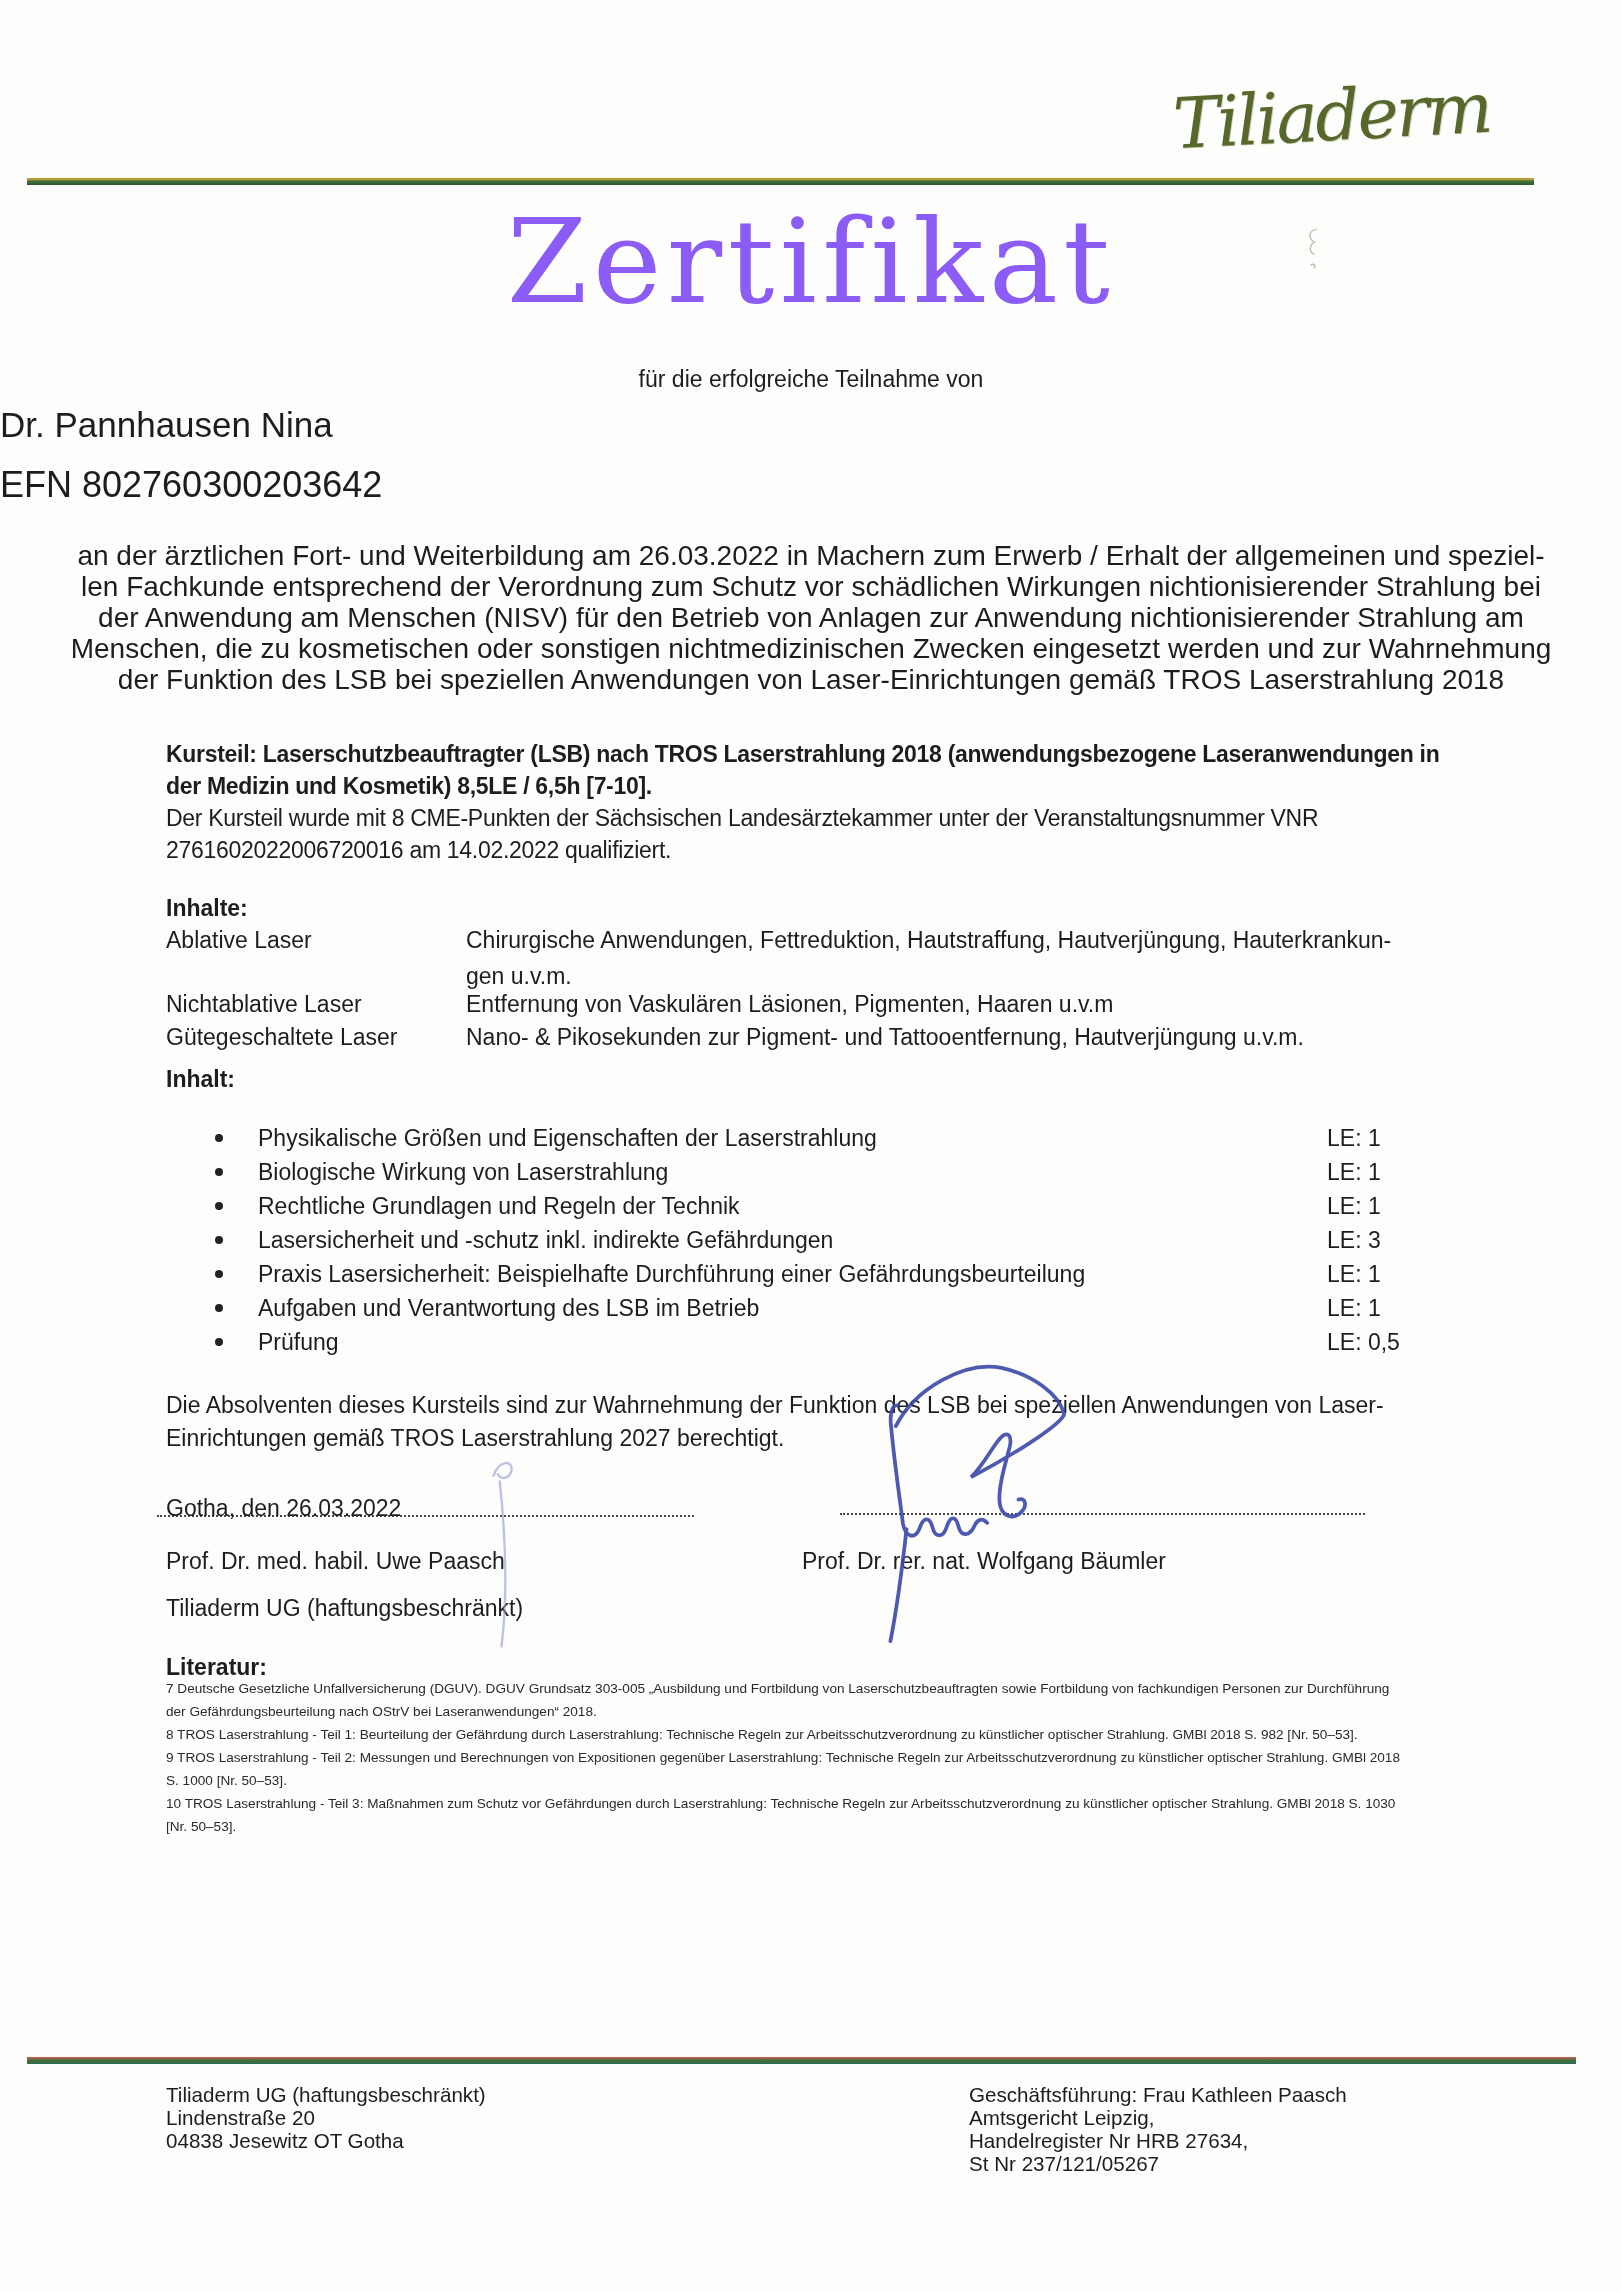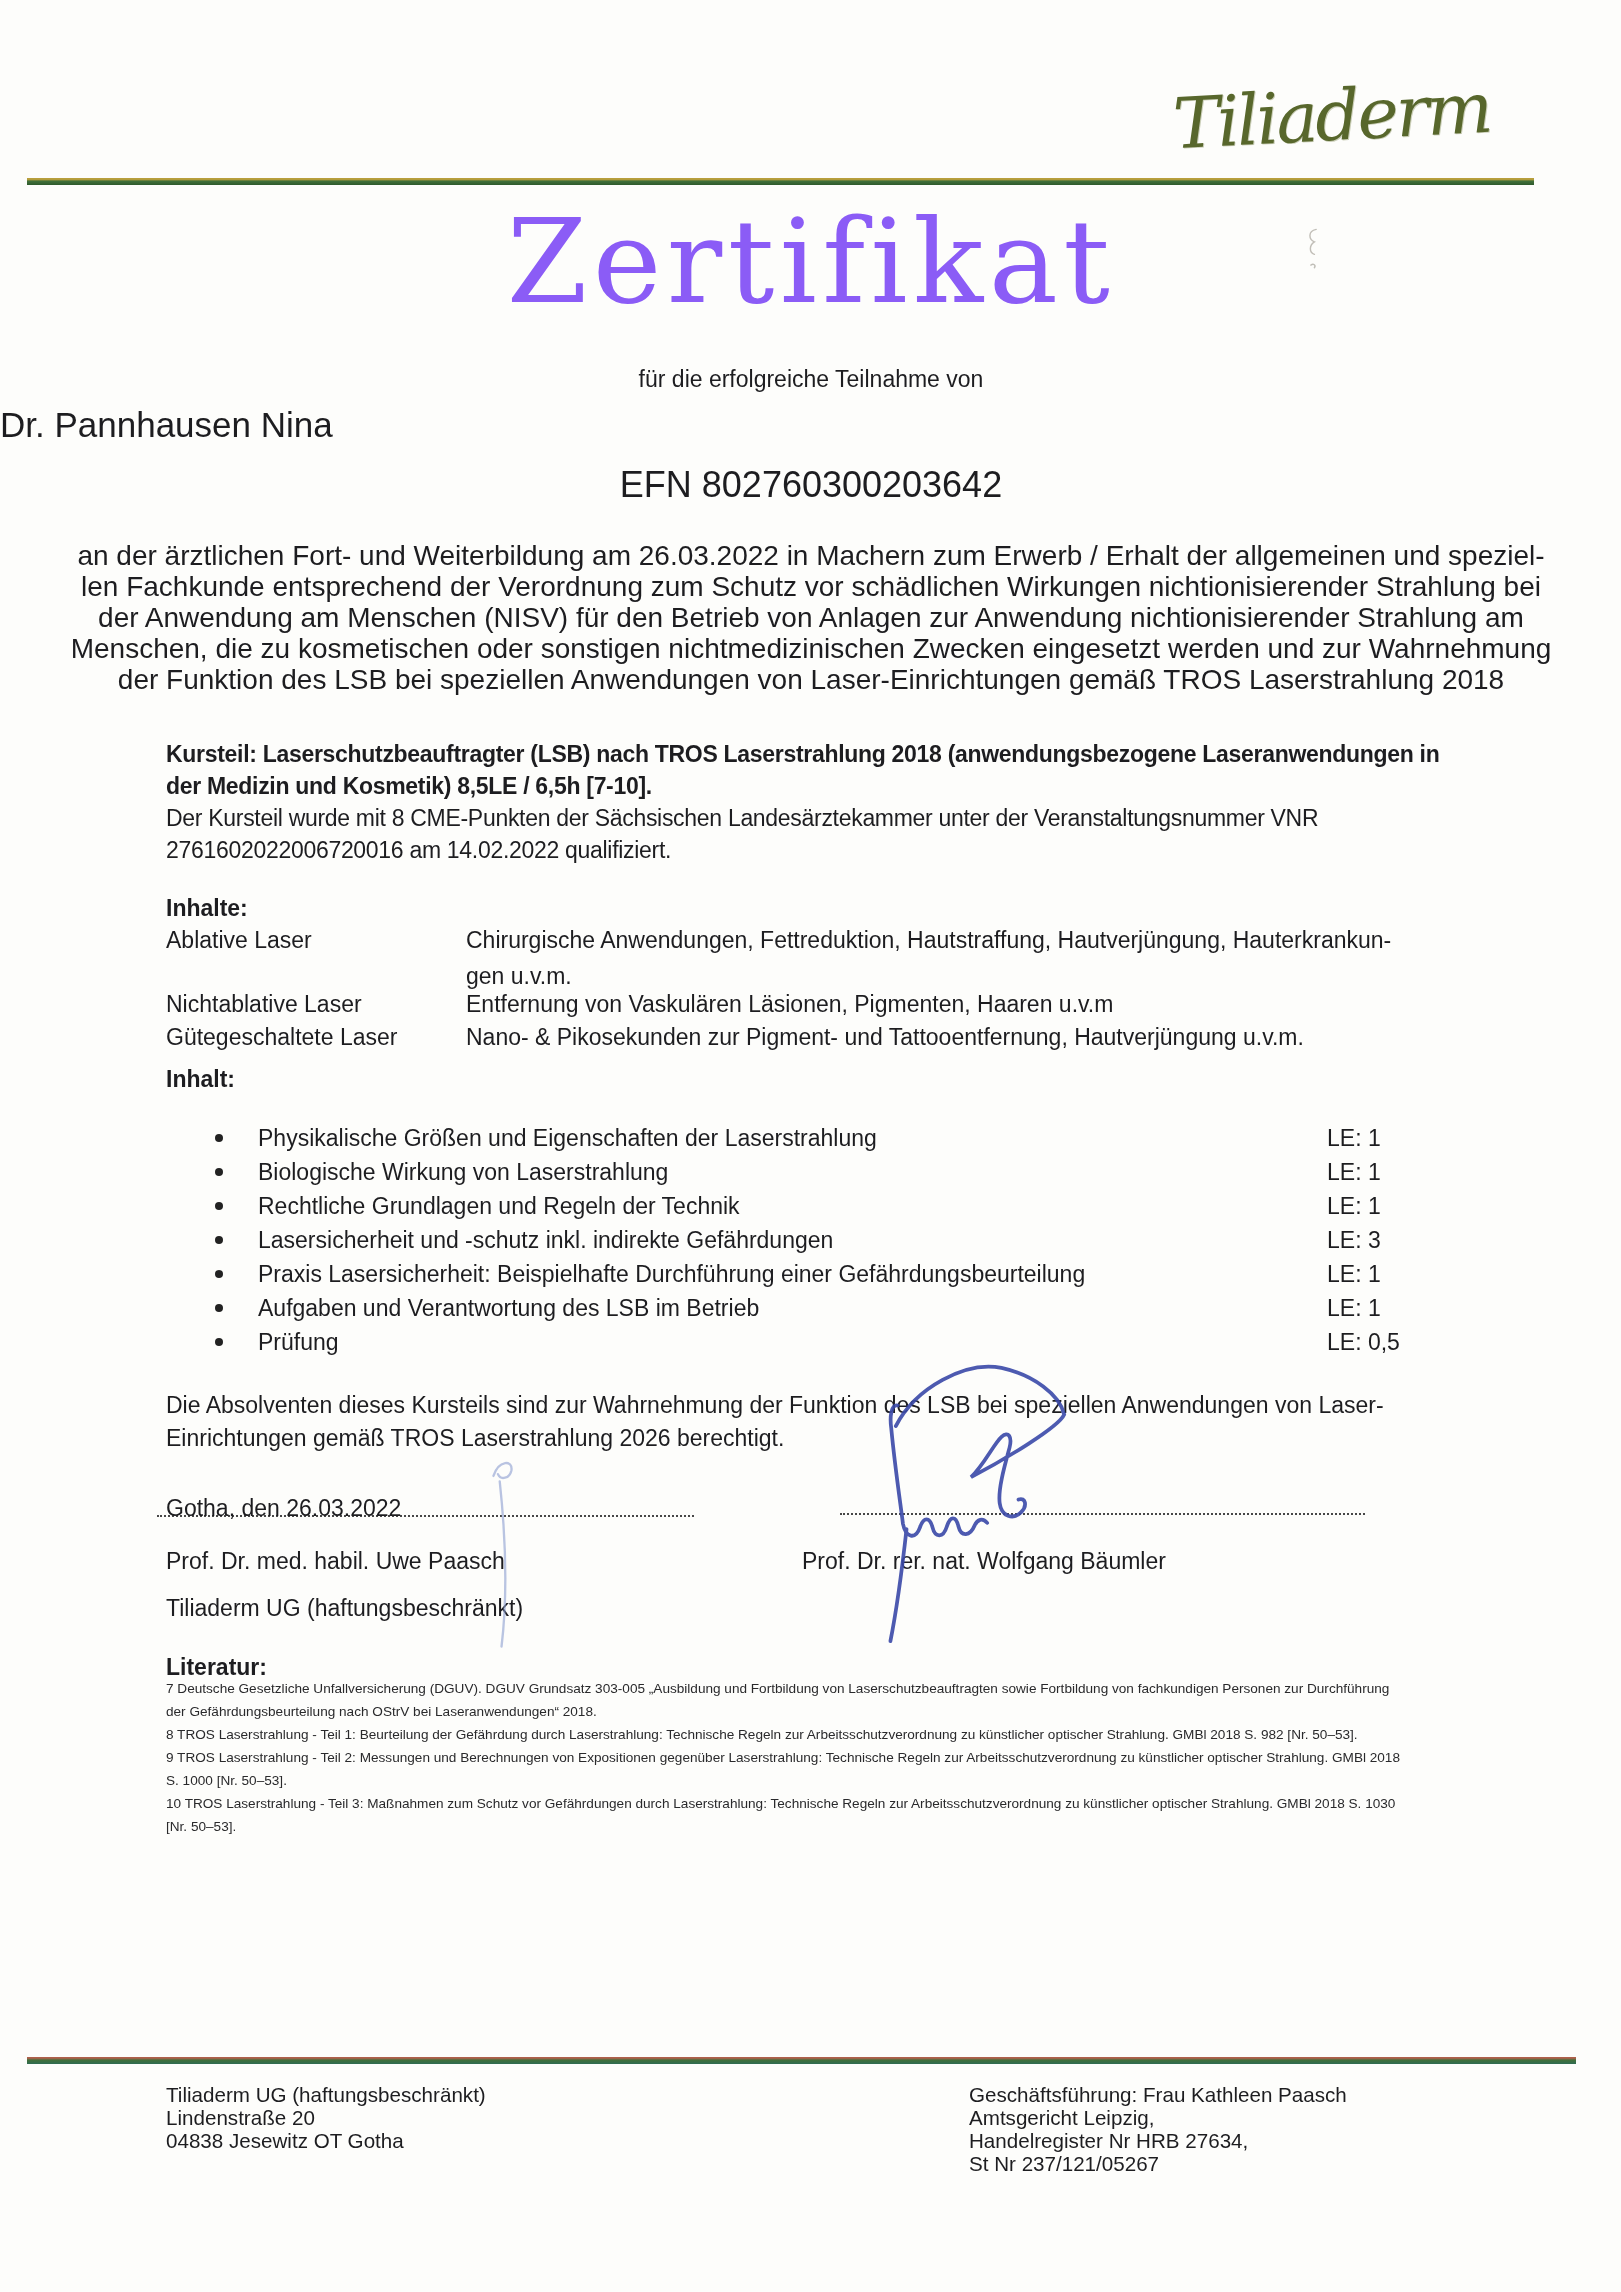--- a/index.html
+++ b/index.html
@@ -26,21 +26,21 @@
   }
 
   
   .title {
     left:0; top:204px; width:1622px; text-align:center;
     font-family:"DejaVu Serif", serif; font-size:116px;
     letter-spacing:5.4px; line-height:1; color:#8b5cf6;
   }
   .subtitle { left:0; top:366px; width:1622px; text-align:center; font-size:23px; }
   .recipient { left:0; top:405px; width:1622px; text-align:left; font-size:35px; }
-  .efn { left:0; top:464px; width:1622px; text-align:center; font-size:36px; }
+  .efn { left:0; top:464px; width:1622px; font-size:36px; }
 
   .intro { left:0; top:540px; width:1622px; text-align:center; font-size:28px; line-height:31px; }
   .intro div { white-space:nowrap; }
 
   .course { left:166px; top:738px; font-size:23px; line-height:32px; letter-spacing:-0.3px; }
   .course .b { font-weight:bold; }
   .course div { white-space:nowrap; }
 
   .h-bold { font-weight:bold; font-size:23px; }
   .h-inhalte { left:166px; top:895px; }
@@ -148,21 +148,21 @@
   <div class="abs bullet-dot" style="top:1304px"></div>
   <div class="abs bullet-label" style="top:1295px">Aufgaben und Verantwortung des LSB im Betrieb</div>
   <div class="abs bullet-le" style="top:1295px">LE: 1</div>
 
   <div class="abs bullet-dot" style="top:1338px"></div>
   <div class="abs bullet-label" style="top:1329px">Prüfung</div>
   <div class="abs bullet-le" style="top:1329px">LE: 0,5</div>
 
   <div class="abs closing">
     <div>Die Absolventen dieses Kursteils sind zur Wahrnehmung der Funktion des LSB bei speziellen Anwendungen von Laser-</div>
-    <div>Einrichtungen gemäß TROS Laserstrahlung 2026 berechtigt.</div>
+    <div>Einrichtungen gemäß TROS Laserstrahlung 2027 berechtigt.</div>
   </div>
 
   <div class="abs dotline dotline-left"></div>
   <div class="abs dotline dotline-right"></div>
   <div class="abs place-date nowrap">Gotha, den 26.03.2022</div>
   <div class="abs name-left nowrap">Prof. Dr. med. habil. Uwe Paasch</div>
   <div class="abs name-right nowrap">Prof. Dr. rer. nat. Wolfgang Bäumler</div>
   <div class="abs org-left nowrap">Tiliaderm UG (haftungsbeschränkt)</div>
 
   <svg class="abs sig sig-right" viewBox="0 0 470 330">

